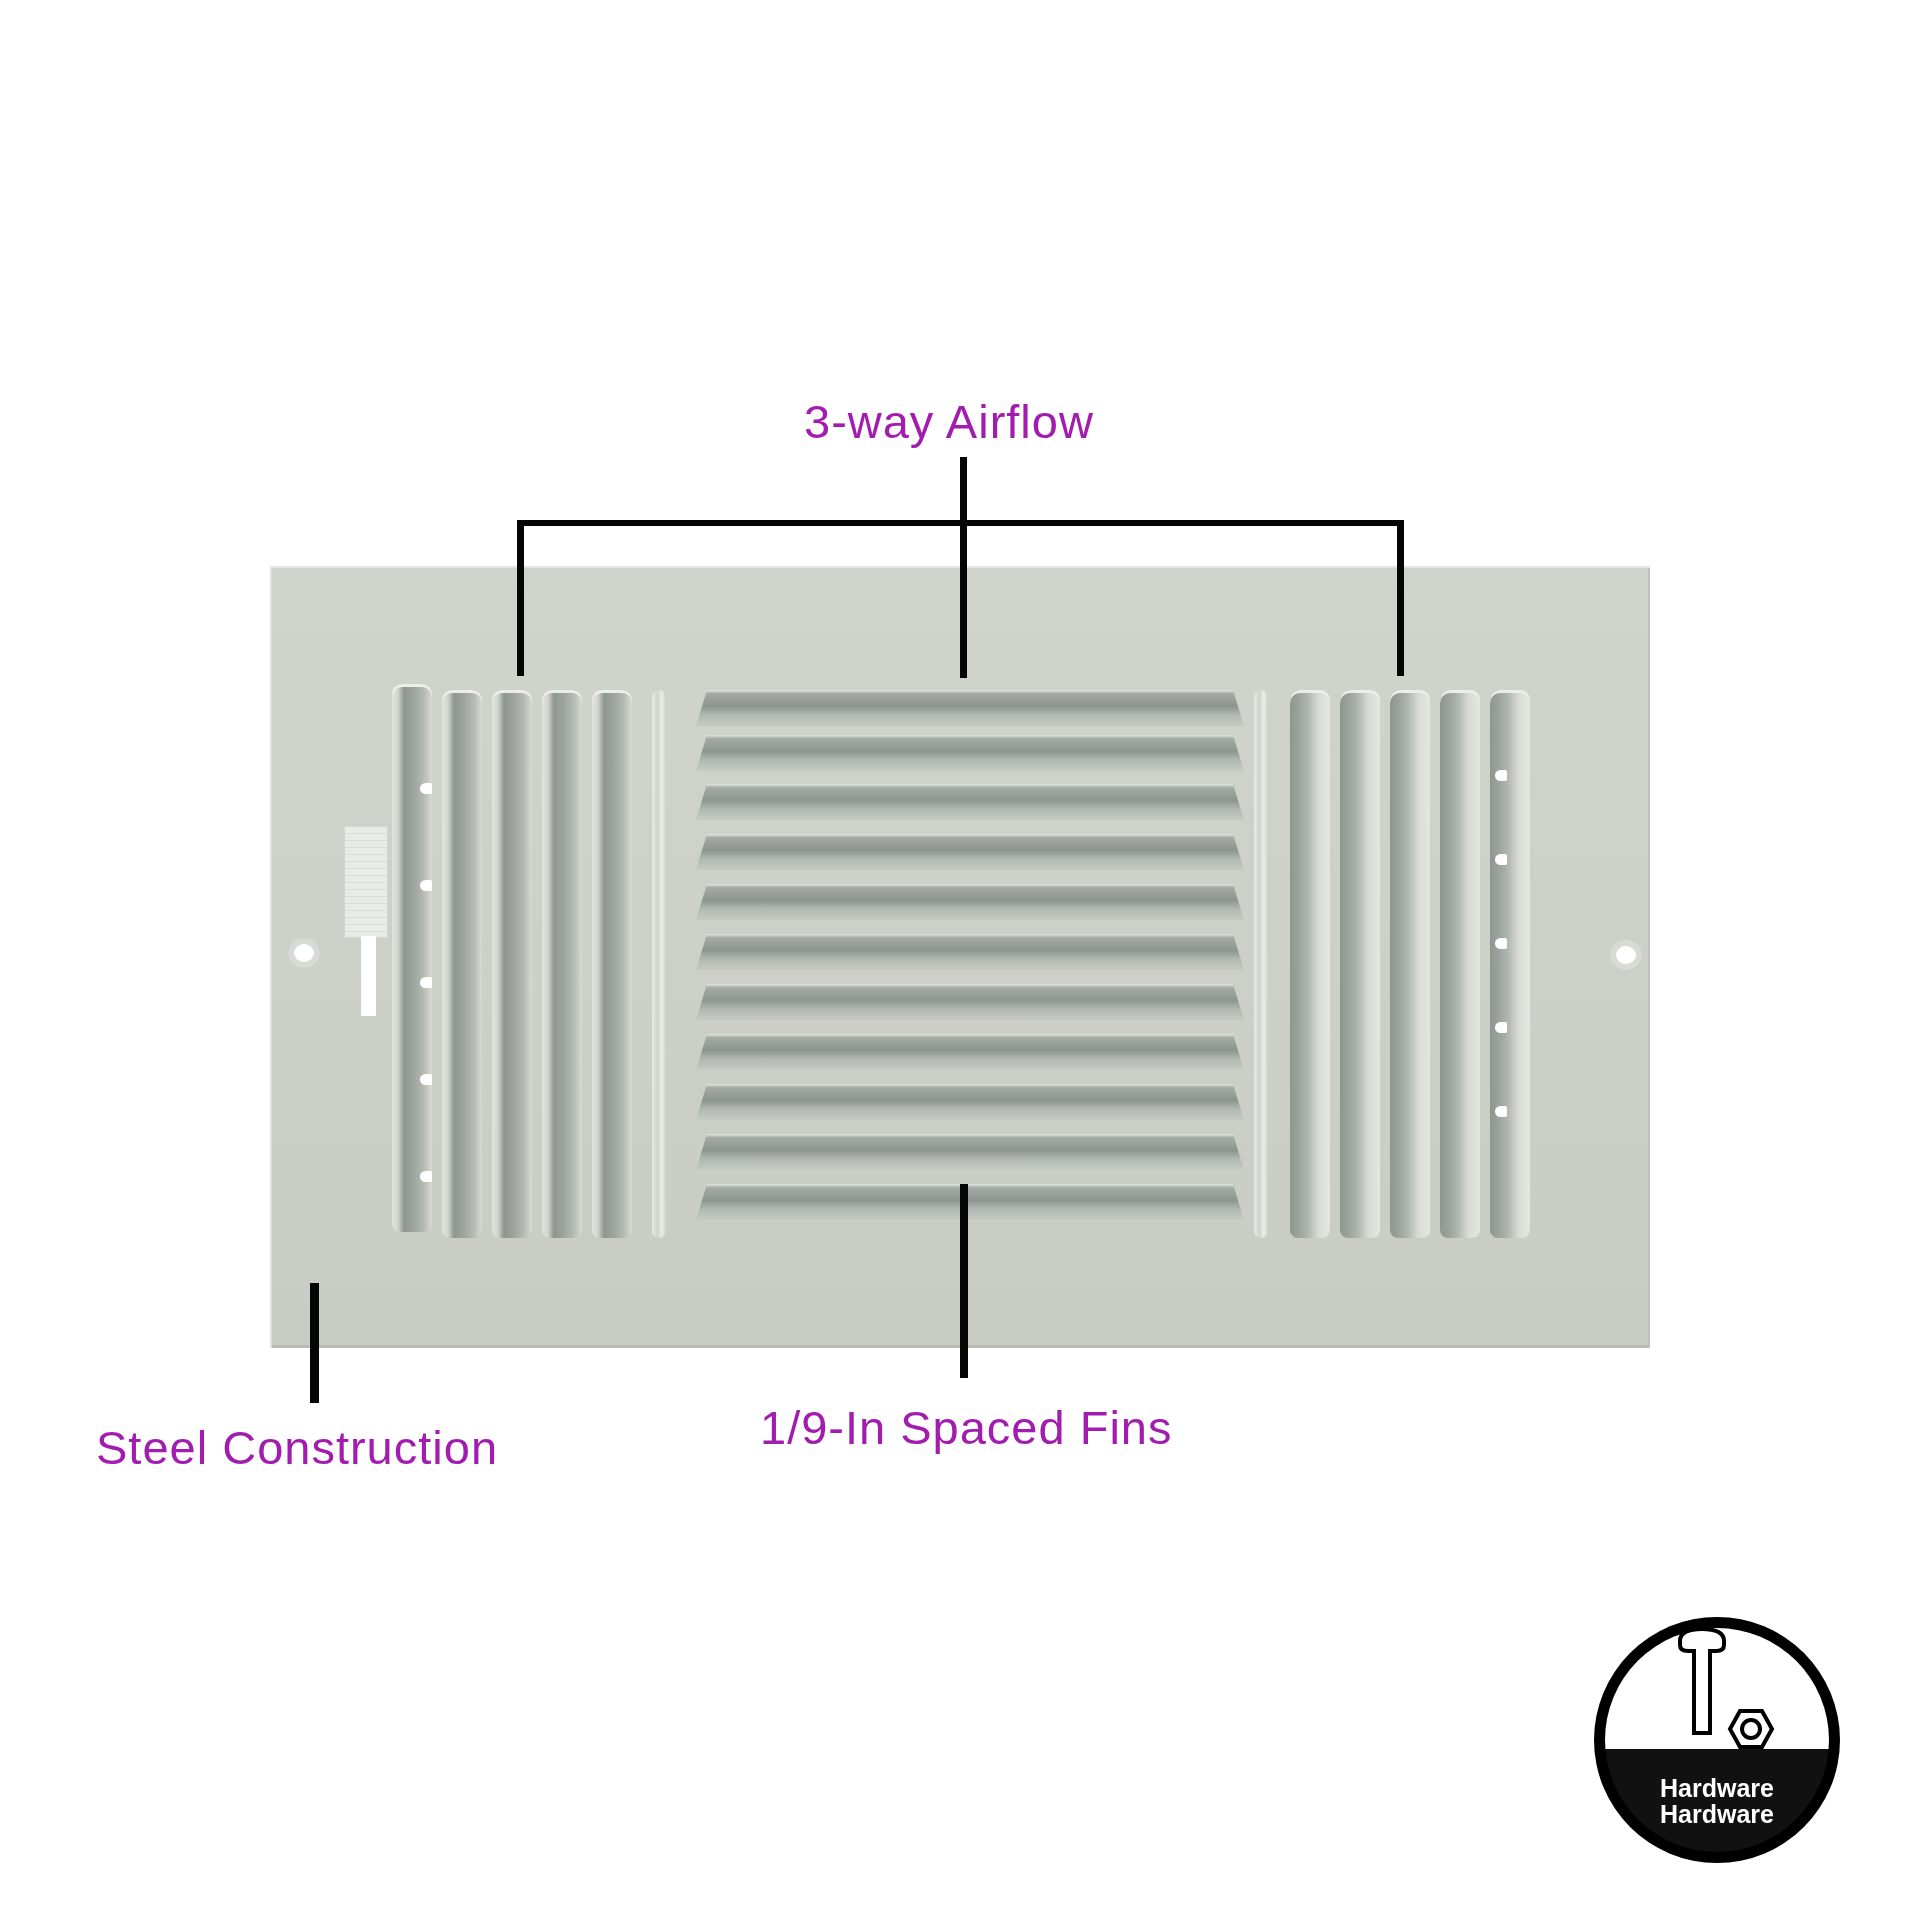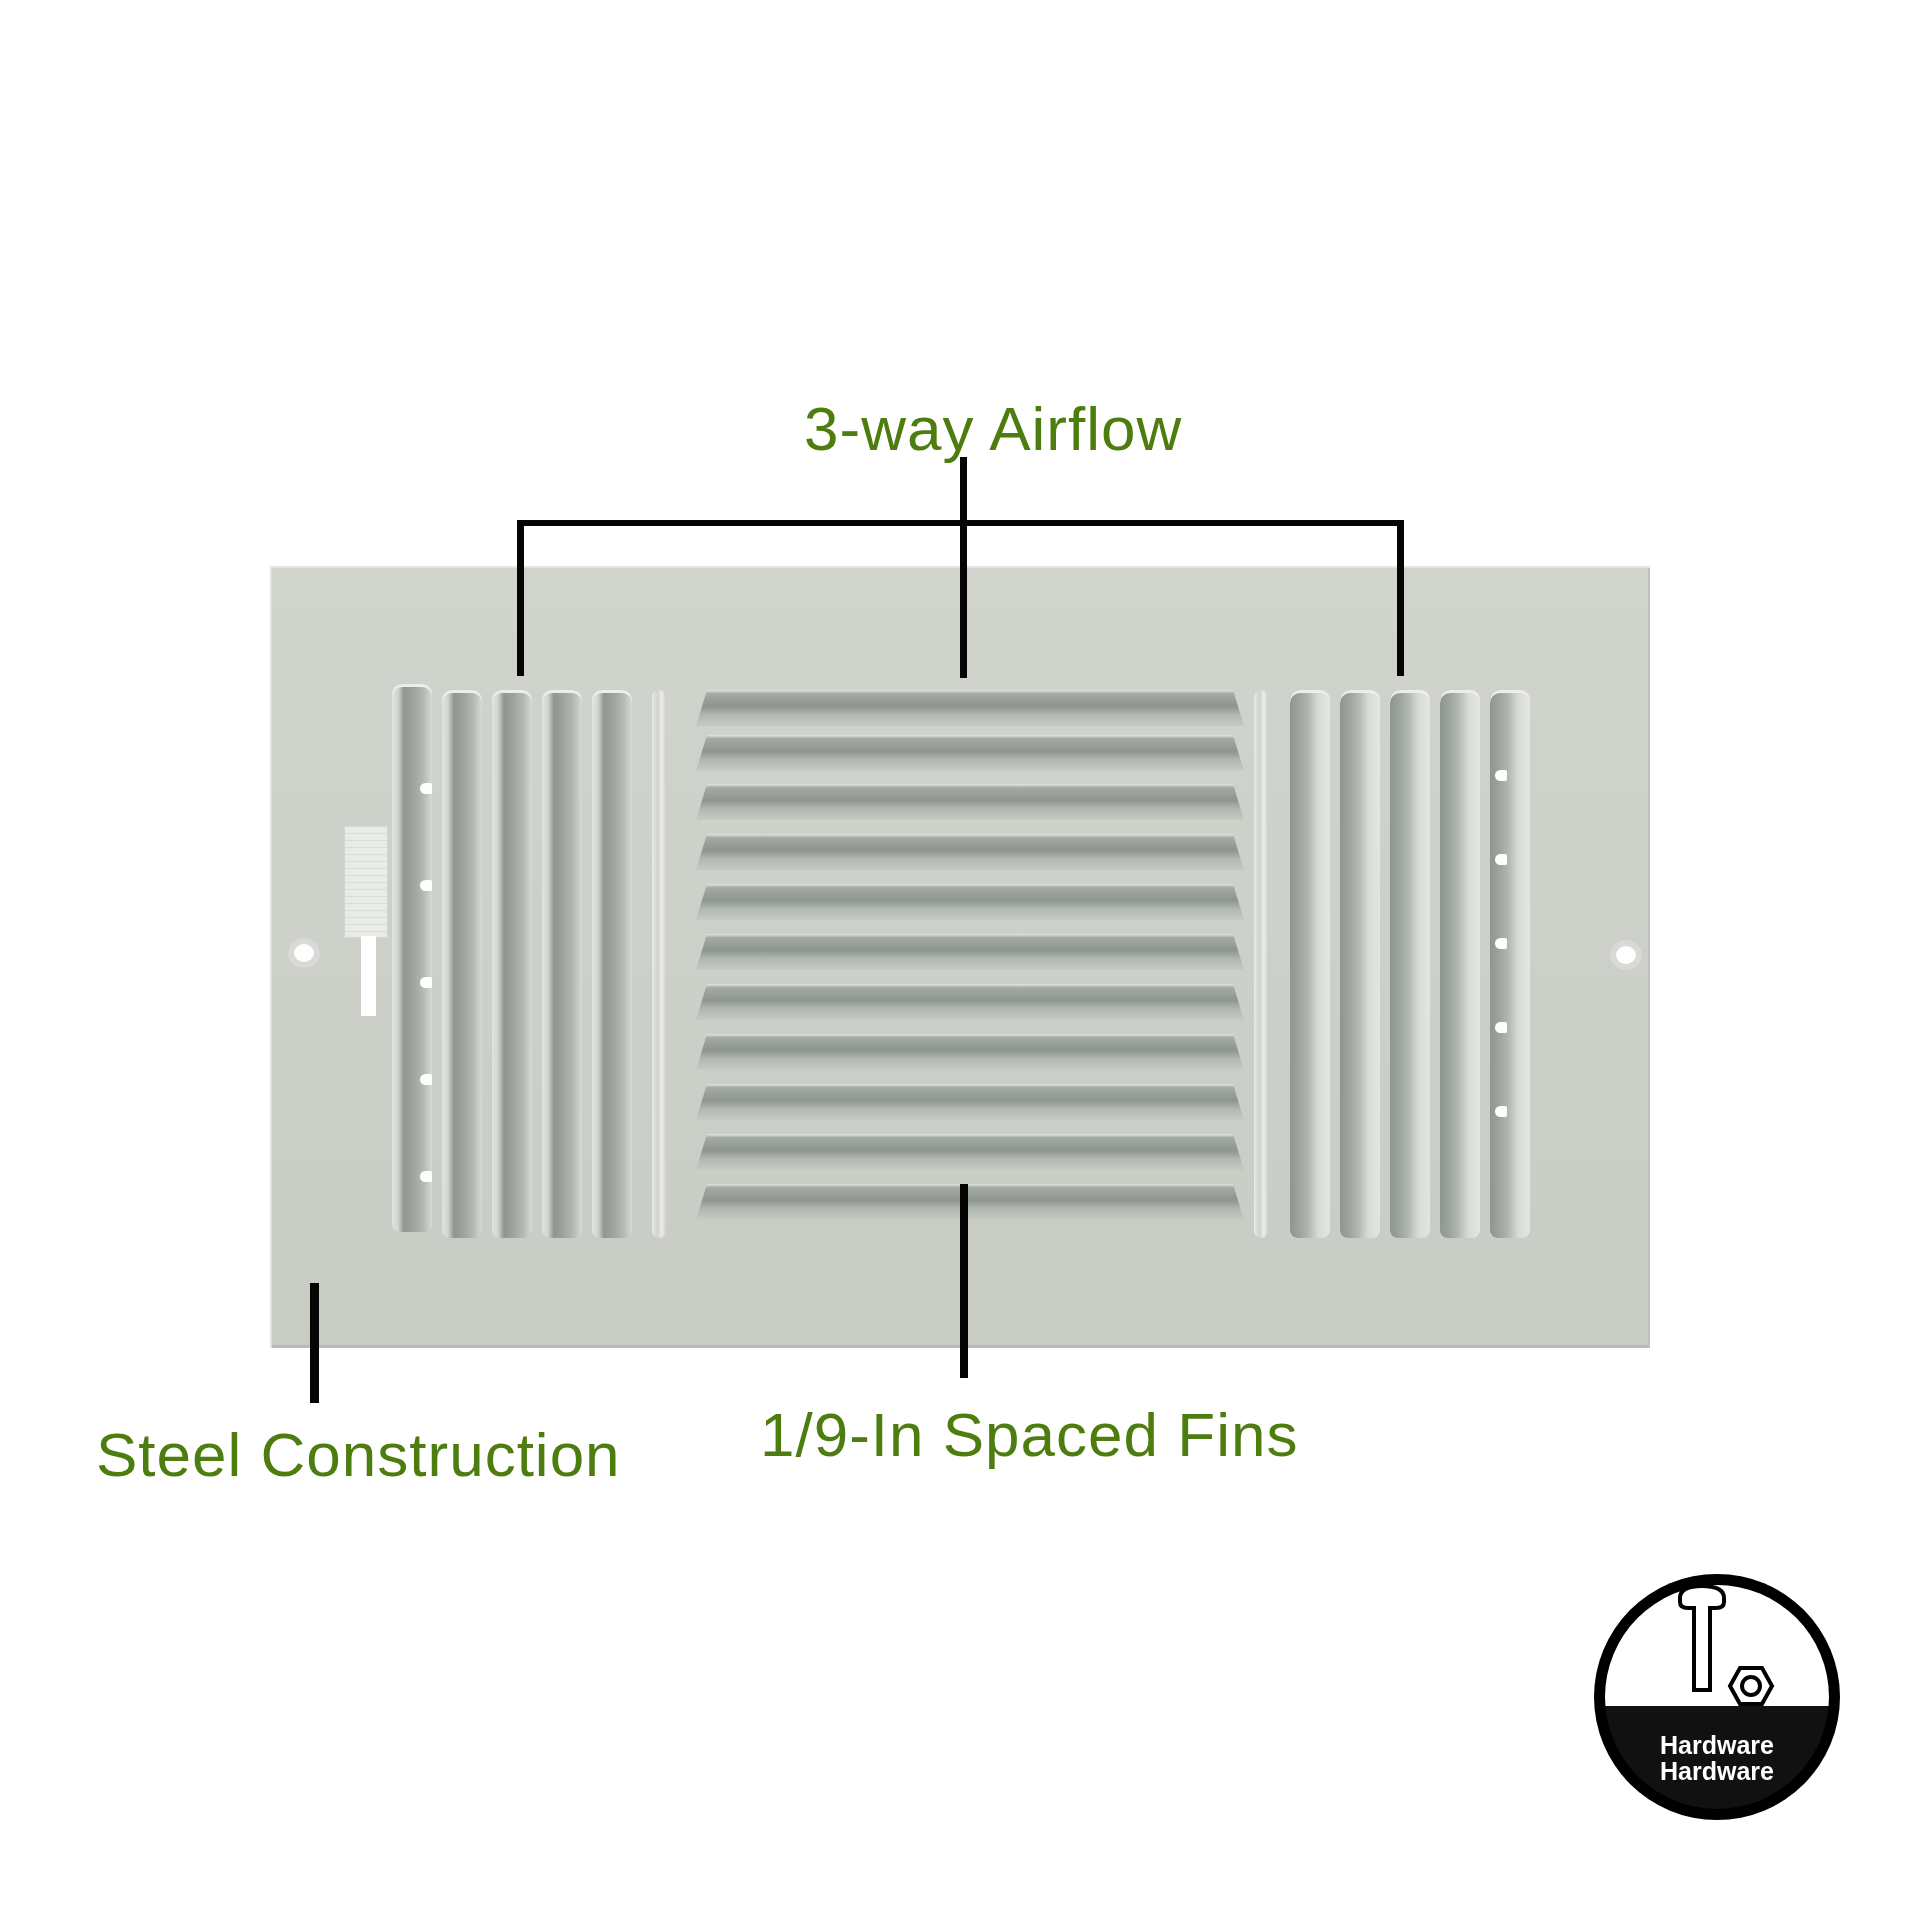--- a/index.html
+++ b/index.html
@@ -4,22 +4,22 @@
 <style>
   html, body { margin: 0; padding: 0; }
   body {
     width: 1920px; height: 1920px; position: relative; overflow: hidden;
     background: #ffffff;
     font-family: "Liberation Sans", "DejaVu Sans", sans-serif;
     color: #111;
   }
   .abs { position: absolute; }
   .label {
-    position: absolute; font-size: 62px; font-weight: 400; letter-spacing: 1px;
-    color: #4d7c0f; white-space: nowrap; line-height: 1;
+    position: absolute; font-size: 47px; font-weight: 400; letter-spacing: 1px;
+    color: #a21caf; white-space: nowrap; line-height: 1;
   }
   .line { position: absolute; background: #050505; }
 
   
   .plate {
     position: absolute; left: 270px; top: 566px; width: 1380px; height: 782px;
     background: linear-gradient(180deg, #d1d4cd 0%, #cdd0c9 50%, #c9ccc5 100%);
     box-shadow: inset 0 2px 0 #e4e6e1, inset 2px 0 0 #e0e2dd, inset -2px 0 0 #bfc2bb, inset 0 -3px 0 #b9bcb5;
   }
   
@@ -52,21 +52,21 @@
   }
   .damper {
     position: absolute; left: 344px; top: 826px; width: 42px; height: 110px;
     background: repeating-linear-gradient(180deg, #e9ebe8 0, #e9ebe8 6px, #dadcd8 6px, #dadcd8 7px);
     border: 1px solid #d4d6d1;
   }
   .slot { position: absolute; left: 361px; top: 936px; width: 15px; height: 80px; background: #fff; }
 
   
   .badge {
-    position: absolute; left: 1594px; top: 1574px; width: 246px; height: 246px; border-radius: 50%;
+    position: absolute; left: 1594px; top: 1617px; width: 246px; height: 246px; border-radius: 50%;
     background: #000; overflow: hidden;
   }
   .badge-top {
     position: absolute; left: 11px; top: 11px; width: 224px; height: 224px; border-radius: 50%;
     background: linear-gradient(180deg, #fff 0%, #fff 54%, #111 54%, #111 100%);
   }
   .badge-text {
     position: absolute; left: 0; width: 246px; text-align: center; color: #fff;
     font-weight: 700; font-size: 25px; line-height: 27px;
   }

